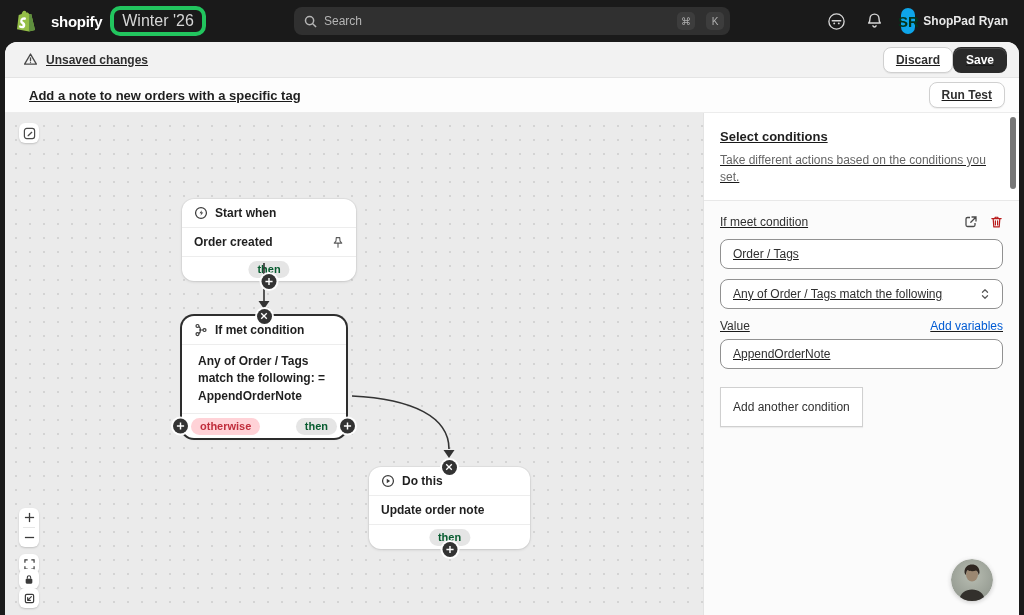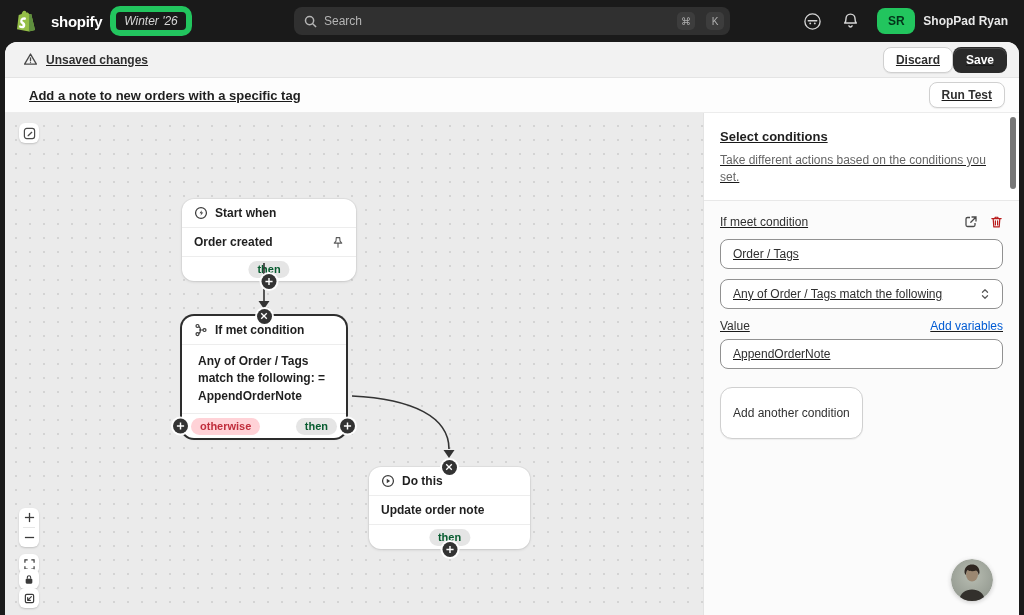--- a/index.html
+++ b/index.html
@@ -11,40 +11,40 @@
   }
   
   .topbar {
     height:42px; display:flex; align-items:center; padding:0 16px;
     background:#1a1a1a; position:relative;
   }
   .brand { display:flex; align-items:center; gap:7px; }
   .logo-bag { width:20px; height:22px; position:relative; }
   .wordmark { color:#fff; font-weight:bold; font-size:15px; letter-spacing:-.3px;margin-left:8px; }
   .version-pill {
-    margin-left:8px; border:6px solid #22c55e; border-radius:10px;
-    color:#d6d6d6; font-size:12px; font-style:italic; padding:2px 8px; white-space:nowrap;
+    margin-left:8px; border:4px solid #22c55e; border-radius:10px;
+    color:#d6d6d6; font-size:16px; padding:2px 8px; white-space:nowrap;
   }
   .searchbar {
     position:absolute; left:50%; transform:translateX(-50%);
     width:436px; height:28px; background:#303030; border-radius:8px;
     display:flex; align-items:center; padding:0 6px 0 10px; gap:7px;
   }
   .searchbar .ph { color:#b5b5b5; flex:1; font-size:12px; }
   .keycap {
     background:#3d3d3d; color:#b0b0b0; border-radius:5px; font-size:10px;
     min-width:18px; height:18px; display:flex; align-items:center; justify-content:center;
     margin-left:4px; padding:0 3px;
   }
   .topbar-right { margin-left:auto; display:flex; align-items:center; gap:16px; }
   .tb-iconbtn { width:22px; height:22px; display:flex; align-items:center; justify-content:center; }
   .userchip { display:flex; align-items:center; gap:8px; }
   .avatar-sq {
-    width:38px; height:26px; border-radius:8px; background:#22c55e; color:#03341a;
-    display:flex; align-items:center; justify-content:center; font-size:12px; font-weight:bold;
+    width:14px; height:26px; border-radius:8px; background:#0ea5e9; color:#03341a;
+    display:flex; align-items:center; justify-content:center; font-size:15px; font-weight:bold;
   }
   .username { color:#e8e8e8; font-size:12px; font-weight:600; }
 
   
   .frame {
     position:absolute; left:5px; right:5px; top:42px; bottom:0;
     background:#f1f1f1; border-radius:12px 12px 0 0; overflow:hidden;
     display:flex; flex-direction:column;text-decoration:underline;
   }
   .unsaved-bar {
@@ -125,22 +125,22 @@
   .cond-icons { margin-left:auto; display:flex; gap:12px; align-items:center; }
   .field {
     width:100%; height:30px; border:1px solid #919191; border-radius:8px; background:#fff;
     display:flex; align-items:center; padding:4px 12px; font-size:12px; color:#303030; margin-bottom:10px;
   }
   .field.select { justify-content:space-between; }
   .label-row { display:flex; align-items:flex-start; margin:2px 0 6px; }
   .label-row .lab { font-size:12px; color:#303030; }
   .link { margin-left:auto; color:#005bd3; font-size:12px; cursor:pointer; }
   .pill-btn {
-    display:inline-block; margin-top:8px; background:#fff; border:1px solid #d0d0d0; border-radius:12px;
-    box-shadow:0 1px 1px rgba(0,0,0,.06); padding:18px 12px; font-size:12px; color:#303030; cursor:pointer;
+    display:inline-block; margin-top:8px; background:#fff; border:1px solid #d0d0d0; border-radius:0;
+    box-shadow:0 1px 1px rgba(0,0,0,.06); padding:12px 12px; font-size:12px; color:#303030; cursor:pointer;
   }
   .panel-scrollbar {
     position:absolute; right:3px; top:4px; width:6px; height:72px; border-radius:3px; background:#777;
   }
   .avatar-photo {
     position:absolute; right:26px; bottom:14px; width:42px; height:42px; border-radius:50%;
     box-shadow:0 1px 4px rgba(0,0,0,.25), 0 0 0 2px #fff; overflow:hidden; cursor:pointer;
   }
 </style>
 </head>

